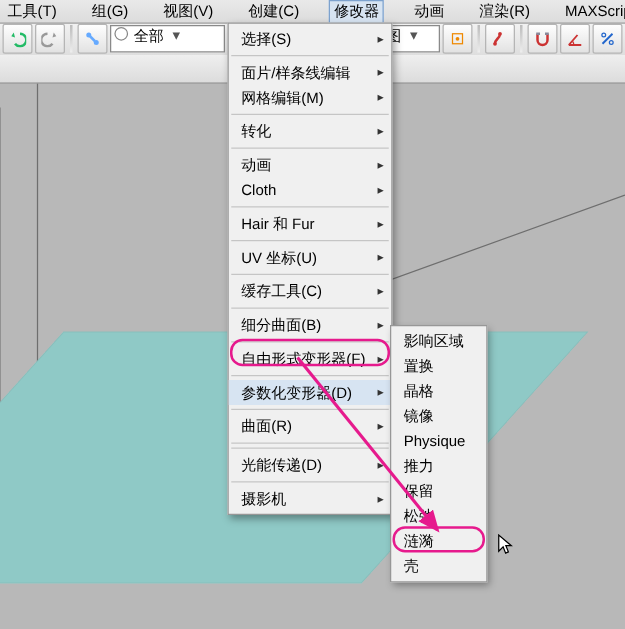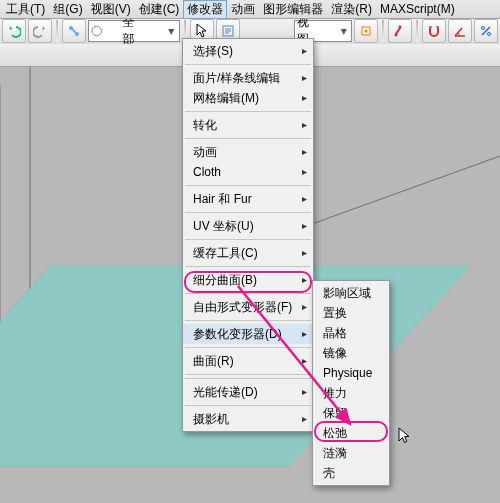--- a/index.html
+++ b/index.html
@@ -1,49 +1,49 @@
 <!DOCTYPE html>
 <html><head>
 <meta charset="utf-8">
 <style>
   html,body{margin:0;padding:0;width:500px;height:503px;overflow:hidden;
     font-family:"Microsoft YaHei","SimSun",Arial,sans-serif;font-size:12px;
     background:#b8b8b8;}
   
   .menubar{position:absolute;left:0;top:0;right:0;height:18px;
     background:linear-gradient(#e9e9e9,#dcdcdc);border-bottom:1px solid #a0a0a0;
-    display:flex;align-items:center;padding:0 2px;white-space:nowrap;z-index:5;}
+    display:flex;align-items:center;padding:0 2px;white-space:nowrap;z-index:5;gap:20px;}
   .menubar .mitem{padding:1px 4px;color:#000;cursor:default;}
   .menubar .mitem.active{background:#d7e4f2;border:1px solid #7da2ce;padding:0 3px;}
   
   .toolbar1{position:absolute;left:0;top:18px;right:0;height:26px;
     background:linear-gradient(#f2f2f2,#dedede);border-bottom:1px solid #9c9c9c;
     display:flex;align-items:center;gap:2px;padding:0 2px;z-index:4;}
   .tsep{width:2px;height:22px;background:linear-gradient(#bbb,#eee);margin:0 2px;}
   .tbtn{width:22px;height:22px;border:1px solid #b5b5b5;border-radius:2px;
     background:linear-gradient(#fefefe,#e2e2e2);display:flex;align-items:center;
     justify-content:center;font-size:12px;color:#444;cursor:pointer;}
   .tbtn svg{display:block;}
   .selbox{height:20px;border:1px solid #8a8a8a;background:#fff;display:flex;
-    align-items:center;padding:0 2px;gap:20px;}
+    padding:0 2px;gap:4px;}
   .selbox .dd{width:12px;text-align:center;color:#555;}
   
   .toolbar2{position:absolute;left:0;top:44px;right:0;height:22px;
     background:linear-gradient(#efefef,#dcdcdc);border-bottom:1px solid #9c9c9c;
     z-index:4;}
   
   .viewport{position:absolute;left:0;top:66px;width:500px;height:437px;
     background:#b8b8b8;overflow:hidden;}
   .plane{position:absolute;left:-40px;top:160px;width:420px;height:280px;
     background:#8fc9c6;transform:skewX(-42deg) scaleY(0.72);
     box-shadow:inset 0 0 0 1px rgba(0,0,0,0.05);}
   .walls{position:absolute;inset:0;}
   
   .menu{position:absolute;background:#f0f0f0;border:1px solid #979797;
-    box-shadow:2px 3px 6px rgba(0,0,0,0.35);padding:2px 0;z-index:20;margin-top:20px;}
+    box-shadow:2px 3px 6px rgba(0,0,0,0.35);padding:2px 0;z-index:20;}
   .menu .row{display:flex;align-items:center;height:20px;padding:0 22px 0 10px;
     color:#000;cursor:default;white-space:nowrap;position:relative;}
   .menu .row.hover{background:#d7e4f2;}
   .menu .row .arrow{position:absolute;right:6px;top:4px;font-size:10px;color:#333;}
   .menu hr{border:none;border-top:1px solid #c5c5c5;margin:3px 2px;}
   .hl-oval{position:absolute;border:2px solid #e61a8d;border-radius:10px;
     pointer-events:none;z-index:40;}
   
   .ann-arrow{position:absolute;z-index:39;pointer-events:none;}
   .submenu{left:312px;top:260px;width:76px;}
@@ -54,21 +54,20 @@
 </head>
 <body>
 
 <div class="menubar">
   <span class="mitem">工具(T)</span>
   <span class="mitem">组(G)</span>
   <span class="mitem">视图(V)</span>
   <span class="mitem">创建(C)</span>
   <span class="mitem active">修改器</span>
   <span class="mitem">动画</span>
-  <span class="mitem">图形编辑器</span>
   <span class="mitem">渲染(R)</span>
   <span class="mitem">MAXScript(M)</span>
 
 </div>
 
 <div class="toolbar1">
   <div class="tbtn">
     <svg width="14" height="14" viewBox="0 0 14 14">
         <path d="M9 3a5 5 0 1 1-4 8" fill="none" stroke="#2b6" stroke-width="2"></path>
         <path d="M4 2l-2 3 3 1z" fill="#2b6"></path>

